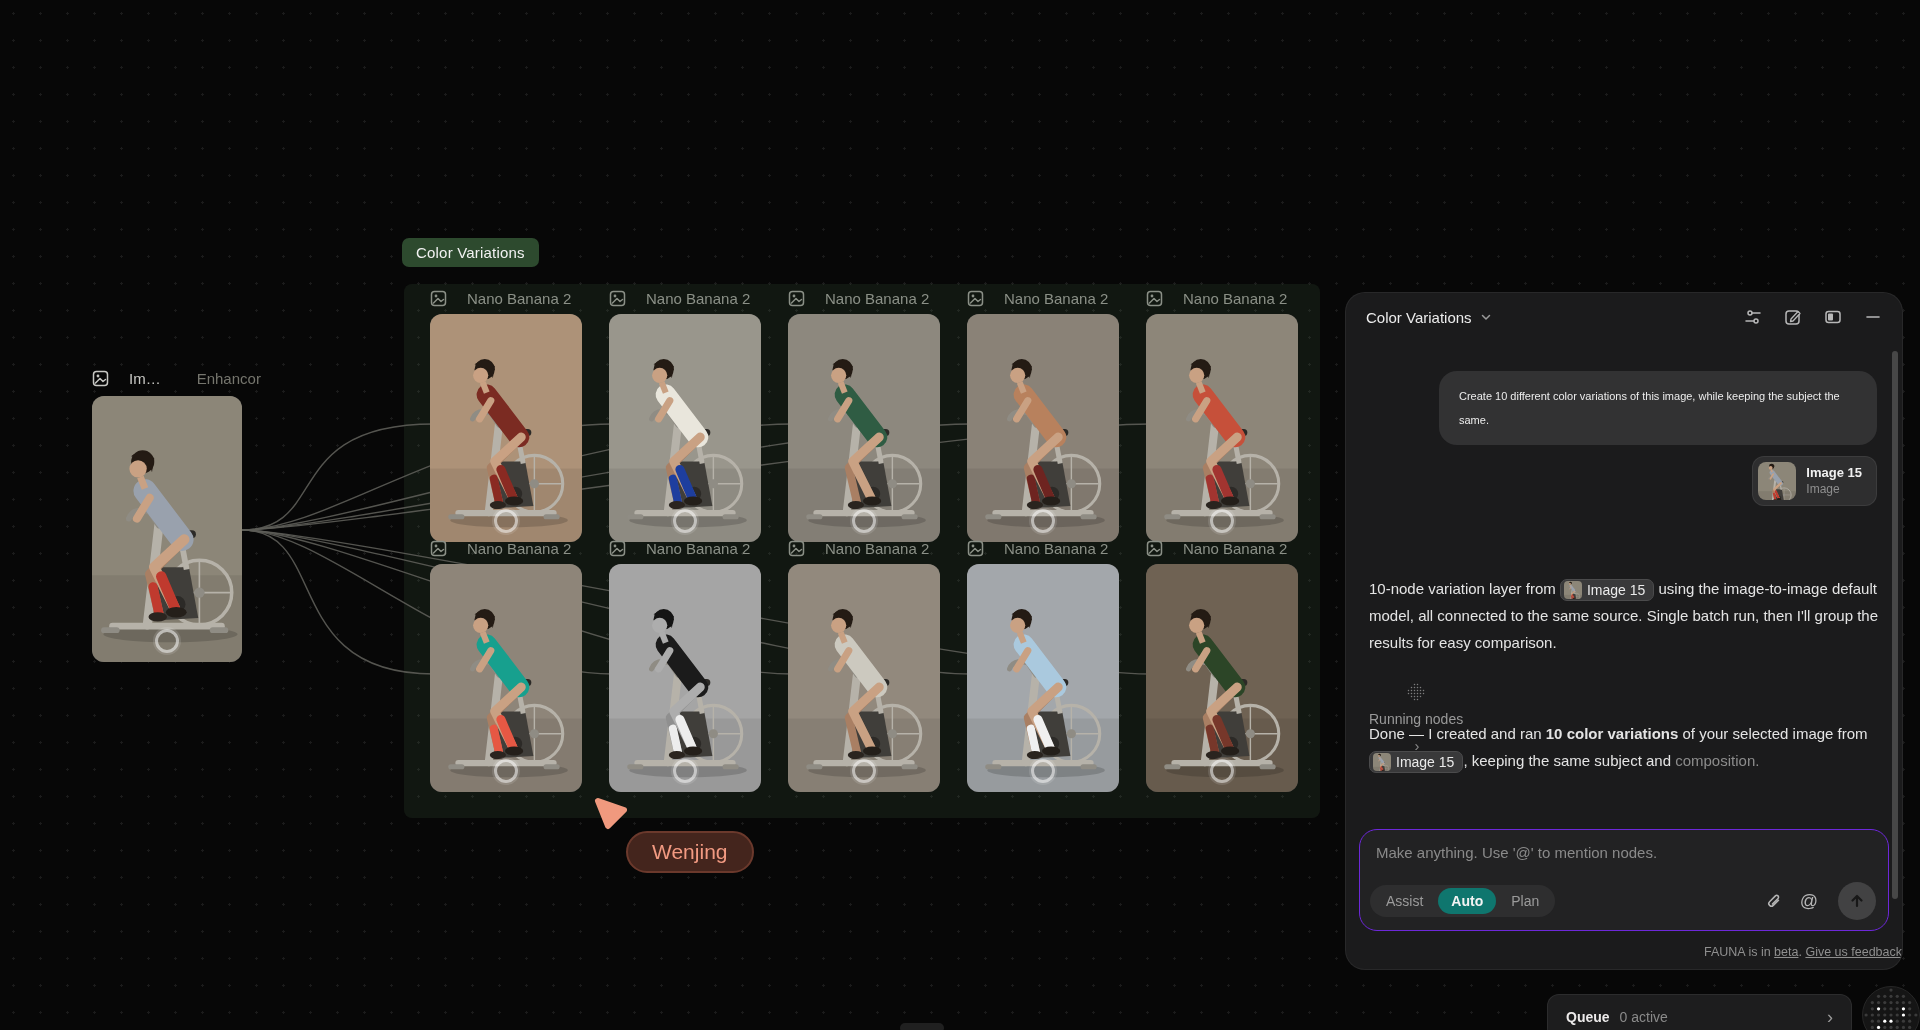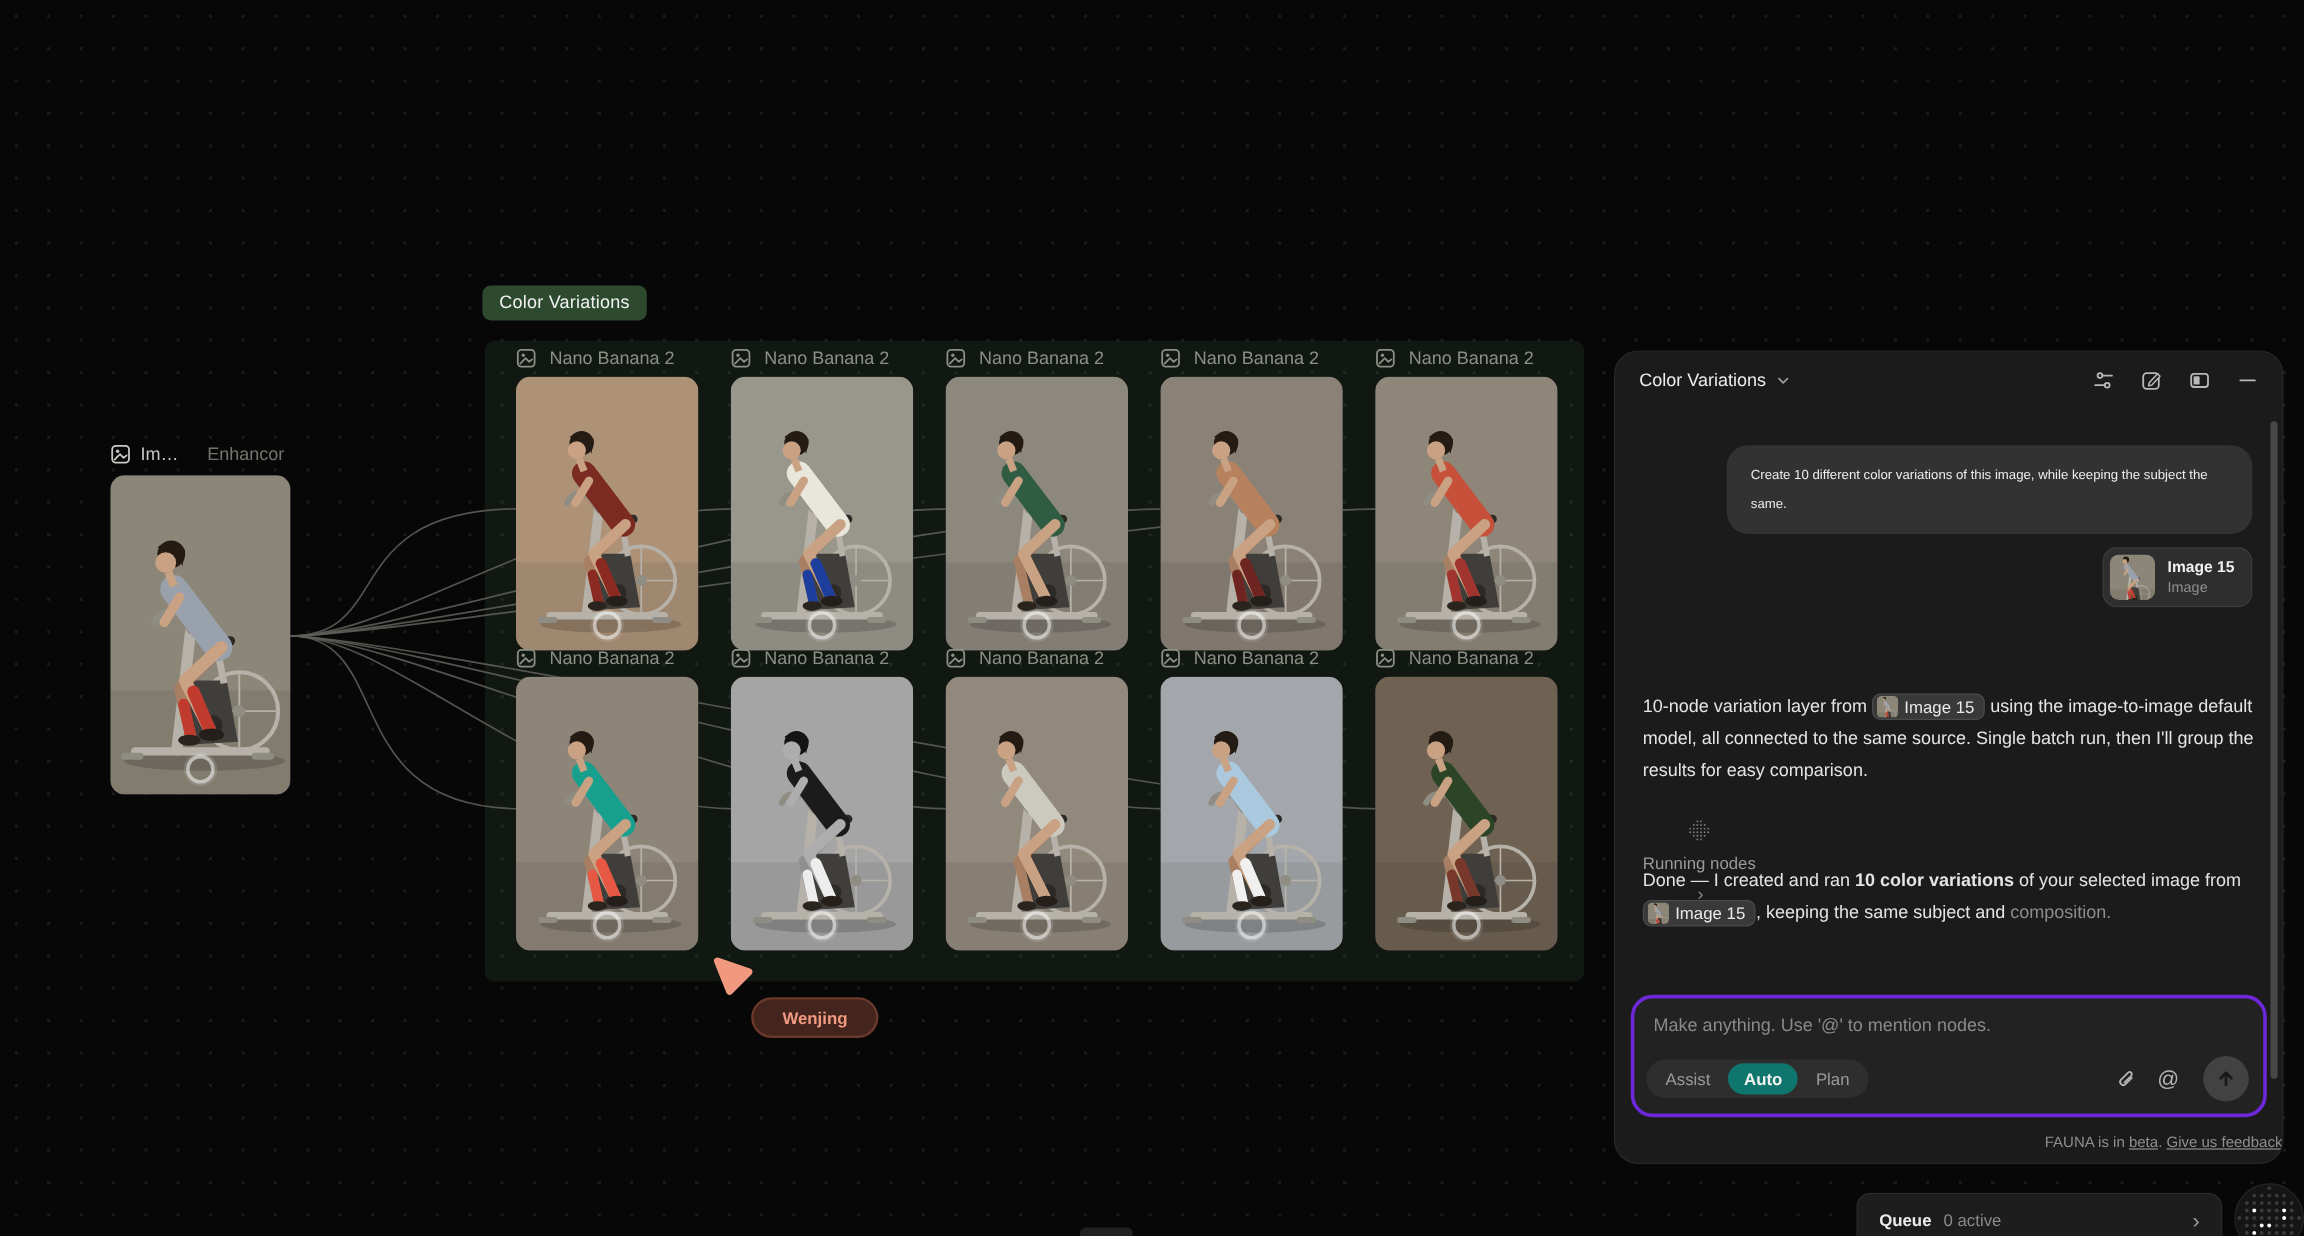--- a/index.html
+++ b/index.html
@@ -11,21 +11,21 @@
     background-size:27px 27px; }
 
   
   #wires { position:absolute; left:0; top:0; width:1920px; height:1030px; z-index:1; pointer-events:none; }
   #group { position:absolute; left:404px; top:284px; width:916px; height:534px;
     background:rgba(72,112,74,0.16); border-radius:8px; z-index:0; }
   #group-badge { position:absolute; left:402px; top:238px; z-index:4;
     background:#2d4a2e; color:#f2f2f2; font-size:15px; font-weight:500;
     padding:6px 14px; border-radius:7px; letter-spacing:.2px; }
 
-  .node-head { display:flex; align-items:center; gap:8px; height:24px; margin-bottom:4px; }
+  .node-head { display:flex; align-items:center; gap:20px; height:24px; margin-bottom:4px; }
   .nicon { width:17px; height:17px; flex:0 0 17px; display:inline-flex; }
   .nicon svg { width:100%; height:100%; }
   .ntitle { font-size:15px; color:#8b9087; flex:1; text-align:center; padding-right:17px;
     white-space:nowrap; overflow:hidden; }
   .card { position:relative; border-radius:12px; overflow:hidden; background:#444; }
   .card svg.pic { position:absolute; inset:0; width:100%; height:100%; display:block; }
   .ring { position:absolute; left:50%; bottom:9px; transform:translateX(-50%);
     width:24px; height:24px; border-radius:50%;
     border:3px solid rgba(255,255,255,0.55); box-shadow:0 0 0 2px rgba(255,255,255,0.12); }
 
@@ -34,21 +34,21 @@
 
   #source-node { position:absolute; left:92px; top:366px; width:150px; z-index:3; }
   #source-node .ntitle { text-align:left; flex:0 0 auto; padding-right:0; color:#c8c8c4; }
   #source-node .peer { color:#75756d; margin-left:16px; font-size:15px; }
   #source-node .card { width:150px; height:266px; margin-top:6px; }
 
   
   #cursor { position:absolute; left:594px; top:797px; z-index:6; width:34px; height:34px; }
   #cursor-label { position:absolute; left:626px; top:831px; z-index:6;
     background:#44251d; border:2px solid #6b392c; color:#f29a82;
-    font-size:14px; font-weight:700; padding:7px 24px; border-radius:26px; }
+    font-size:21px; font-weight:400; padding:7px 24px; border-radius:26px; }
 
   
   #panel { position:absolute; left:1345px; top:292px; width:558px; height:678px;
     background:#1b1b1c; border:1px solid rgba(255,255,255,0.06); border-radius:20px;
     z-index:7; overflow:hidden; }
   #panel-header { display:flex; align-items:center; height:48px; padding:0 20px; }
   #panel-title { color:#ececec; font-size:15px; font-weight:500; }
   .hdr-chevron { margin-left:8px; display:inline-flex; }
   #panel-actions { margin-left:auto; display:flex; align-items:center; gap:22px; }
   .hicon { width:18px; height:18px; display:inline-flex; cursor:pointer; }
@@ -80,21 +80,21 @@
   .inline-chip .itext { font-size:14px; color:#eaeaea; }
   .bold { font-weight:700; }
   .dim { color:#8c8c8c; }
 
   #running-row { position:absolute; left:23px; top:390px; display:flex; align-items:center; gap:10px;flex-direction:column; }
   #running-row .dotcircle { width:18px; height:18px; }
   #running-label { color:#9a9a9a; font-size:14px; }
   #running-chevron { color:#8a8a8a; font-size:15px; margin-left:2px; }
 
   #input-box { position:absolute; left:13px; right:13px; top:536px; height:102px;
-    background:#222223; border:3px solid #6d28d9; border-radius:18px; padding:14px 14px 12px 16px; }
+    background:#222223; border:1px solid #6d28d9; border-radius:18px; padding:14px 14px 12px 16px; }
   #input-placeholder { color:#8a8a8a; font-size:15px; }
   #input-bottom { position:absolute; left:10px; right:12px; bottom:10px;
     display:flex; align-items:center; }
   #mode-seg { display:flex; align-items:center; background:#2e2e2f; border-radius:19px; padding:3px; gap:2px; }
   .mode { font-size:14px; color:#9b9b9b; padding:5px 13px; border-radius:16px; cursor:pointer; }
   .mode.active { background:#0f766e; color:#f3f3f3; font-weight:600; }
   #input-icons { margin-left:auto; display:flex; align-items:center; gap:16px; }
   .in-icon { width:19px; height:19px; display:inline-flex; color:#b5b5b5; }
   .in-icon svg { width:100%; height:100%; }
   #at-icon { font-size:18px; color:#b5b5b5; line-height:19px; }

